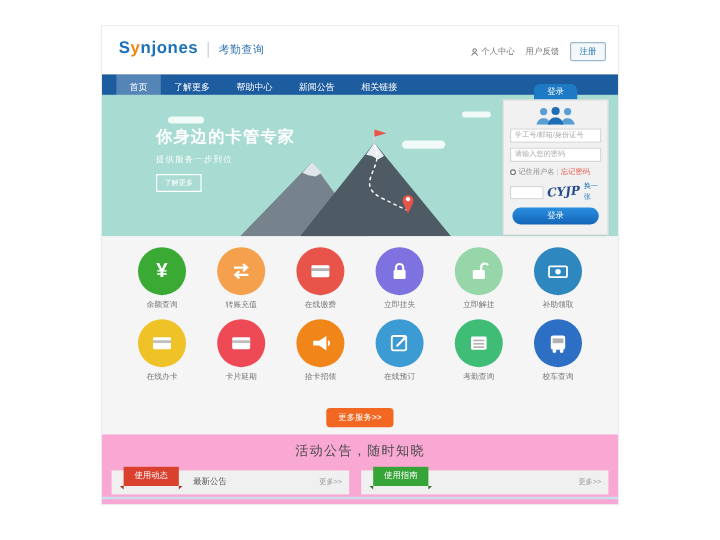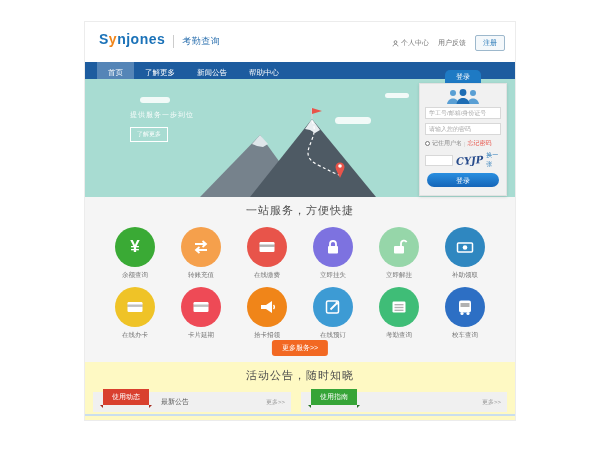--- a/index.html
+++ b/index.html
@@ -62,21 +62,21 @@
   .svc-row.r1{margin-top:9px;}
   .svc-row.r2{margin-top:7px;}
   .svc{width:48px;text-align:center;cursor:pointer;}
   .circle{width:40px;height:40px;border-radius:50%;margin:0 auto;display:flex;align-items:center;
     justify-content:center;}
   .yen{color:#fff;font-size:17px;font-weight:bold;}
   .svc-lbl{font-size:6.5px;color:#777;margin-top:4px;}
   .more-btn{position:absolute;left:50%;transform:translateX(-50%);bottom:6px;background:#f26822;
     color:#fff;font-size:7px;padding:3px 10px;border-radius:3px;border:none;cursor:pointer;}
   
-  .ann{position:absolute;top:340px;left:0;right:0;height:58px;background:#fef9c3;}
+  .ann{position:absolute;top:340px;left:0;right:0;height:58px;background:#f9a8d4;}
   .bar{position:absolute;top:30px;height:20px;background:#f0f0f0;}
   .bar.left{left:8px;width:198px;}
   .bar.right{left:216px;right:8px;}
   .ribbon{position:absolute;left:10px;top:-3px;height:16px;line-height:16px;padding:0 9px;
     color:#fff;font-size:7px;cursor:pointer;}
   .ribbon i{position:absolute;bottom:-3px;width:0;height:0;border-style:solid;}
   .ribbon i.fl{left:-3px;border-width:3px 0 0 3px;border-color:transparent;}
   .ribbon i.fr{right:-3px;border-width:3px 3px 0 0;border-color:transparent;}
   .bar-tab{position:absolute;left:68px;line-height:20px;font-size:7px;color:#555;cursor:pointer;}
   .bar-more{position:absolute;right:6px;line-height:20px;font-size:6px;color:#999;cursor:pointer;}
@@ -105,41 +105,43 @@
       <span class="lnk">
         <span>用户反馈</span>
       </span>
       <button class="reg-btn">注册</button>
     </div>
   </div>
 
   <div class="nav" style="background: rgb(29, 92, 159);">
     <span class="nav-item active">首页</span>
     <span class="nav-item">了解更多</span>
+    <span class="nav-item">帮助中心</span>
     <span class="nav-item">新闻公告</span>
-    <span class="nav-item">帮助中心</span>
+    <span class="nav-item">相关链接</span>
   </div>
 
   <div class="banner" style="background: rgb(168, 220, 210);">
     <div class="cloud" style="left:55px;top:18px;width:30px;height:6px;"></div>
     <div class="cloud" style="left:250px;top:38px;width:36px;height:7px;"></div>
     <div class="cloud" style="left:300px;top:14px;width:24px;height:5px;"></div>
     <svg class="mountains" width="210" height="92" viewBox="0 0 210 92">
       <polygon points="10,92 70,30 115,92" fill="#76828c"></polygon>
       <polygon points="60,92 122,14 186,92" fill="#4e5a64"></polygon>
       <polygon points="115,24 122,14 130,25 125,28 120,25" fill="#e9eef1"></polygon>
       <polygon points="62,39 70,30 78,39 73,42 67,41" fill="#dfe6ea"></polygon>
       <line x1="122" y1="14" x2="122" y2="3" stroke="#cfd6da" stroke-width="1.4"></line>
       <polygon points="122,3 132,6 122,9" fill="#e8544a"></polygon>
       <path d="M122 16 C 132 34, 104 48, 128 60 S 152 72, 150 66" fill="none" stroke="#fff" stroke-width="1.2" stroke-dasharray="3 2.5"></path>
       <circle cx="150" cy="62" r="4.5" fill="#e8544a"></circle>
       <circle cx="150" cy="61" r="1.8" fill="#fff"></circle>
       <polygon points="145.8,64 154.2,64 150,73" fill="#e8544a"></polygon>
     </svg>
     <div class="hero">
+      <div class="hero-title">你身边的卡管专家</div>
       <div class="hero-sub">提供服务一步到位</div>
       <span class="hero-cta">了解更多</span>
     </div>
   </div>
 
   <div class="login">
     <div class="ltab">登录</div>
     <div class="lbody">
       <svg class="avatars" width="34" height="15" viewBox="0 0 34 15">
         <circle cx="7" cy="4" r="3" fill="#5a9fd4"></circle>
@@ -160,21 +162,20 @@
       <div class="cap-row">
         <input class="cap-in" type="text" style="">
         <span class="cap-txt">CYJP</span>
         <span class="cap-change">换一张</span>
       </div>
       <button class="lsubmit">登录</button>
     </div>
   </div>
 
   <div class="services">
-    <div class="sec-heading">一站服务，方便快捷</div>
     <div class="svc-row r1">
       <div class="svc">
         <div class="circle" style="background: rgb(58, 170, 53);">
             <span class="yen">¥</span>
           </div>
         <div class="svc-lbl">余额查询</div>
       </div>
       <div class="svc">
         <div class="circle" style="background: rgb(245, 160, 76);">
             <svg width="20" height="20" viewBox="0 0 20 20">

